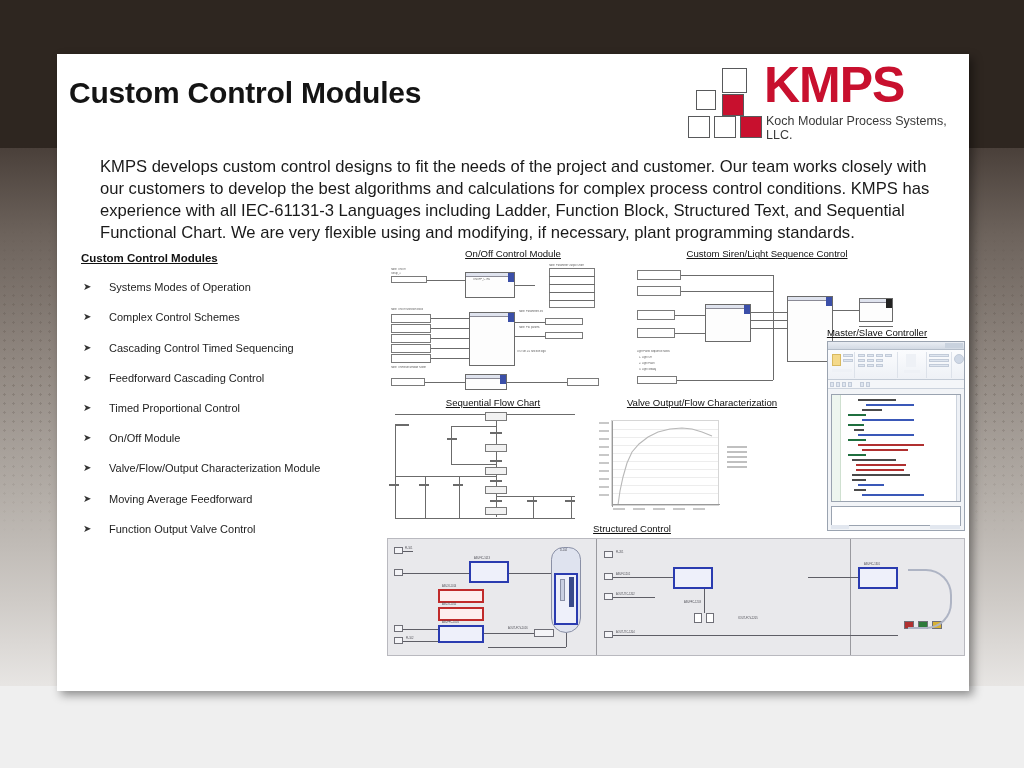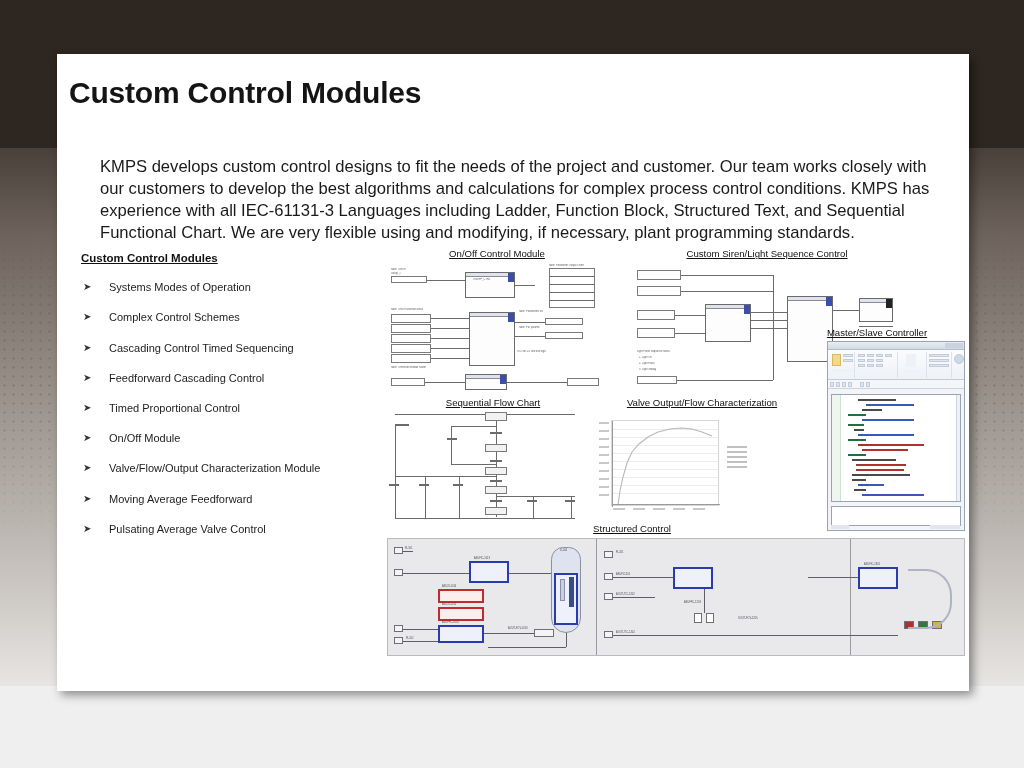--- a/index.html
+++ b/index.html
@@ -195,20 +195,32 @@
 <div id="bg-dark"></div>
 <div id="bg-gradient"></div>
 <div id="bg-dots"></div>
 <div id="bg-bottom"></div>
 
 <div id="slide">
 
   <div id="slide-header">
     <div id="page-title">Custom Control Modules</div>
 
+    <div id="logo">
+      <div id="logo-squares">
+        <div class="sq s1"></div>
+        <div class="sq s2"></div>
+        <div class="sq filled s3"></div>
+        <div class="sq s4"></div>
+        <div class="sq s5"></div>
+        <div class="sq filled s6"></div>
+      </div>
+      <div id="logo-wordmark">KMPS</div>
+      <div id="logo-tagline">Koch Modular Process Systems, LLC.</div>
+    </div>
   </div>
 
 
   <p id="intro">KMPS develops custom control designs to fit the needs of the project and customer.  Our team works closely with our customers to develop the best algorithms and calculations for complex process control conditions. KMPS has experience with all IEC-61131-3 Languages including Ladder, Function Block, Structured Text, and Sequential Functional Chart. We are very flexible using and modifying, if necessary, plant programming standards.</p>
 
   <div id="body-area">
 
     <div id="bullets-col">
       <div id="bullets-title">Custom Control Modules</div>
 
@@ -239,27 +251,27 @@
       <div class="bullet-row">
         <span class="bullet-marker">➤</span>
         <span class="bullet-text">Valve/Flow/Output Characterization Module</span>
       </div>
       <div class="bullet-row">
         <span class="bullet-marker">➤</span>
         <span class="bullet-text">Moving Average Feedforward</span>
       </div>
       <div class="bullet-row">
         <span class="bullet-marker">➤</span>
-        <span class="bullet-text">Pulsating Average Valve Control</span>
+        <span class="bullet-text">Function Output Valve Control</span>
       </div>
     </div>
 
     <div id="figures-col">
 
-      <div class="fig-caption" style="position:absolute;left:0px;top:4px;width:220px;">On/Off Control Module</div>
+      <div class="fig-caption" style="position:absolute;left:16px;top:4px;width:220px;">On/Off Control Module</div>
 
       <div class="schem" style="left:2px;top:22px;width:215px;height:125px;">
         <div class="lbl" style="left:2px;top:2px;">Note: On/Off</div>
         <div class="lbl" style="left:2px;top:6px;">Setup_1</div>
         <div class="minibox" style="left:2px;top:10px;width:36px;height:7px;"></div>
         <div class="tline" style="left:38px;top:14px;width:38px;"></div>
         <div class="fbox" style="left:76px;top:6px;width:50px;height:26px;">
           <div class="hdr"></div>
             <div class="tab"></div>
         </div>

